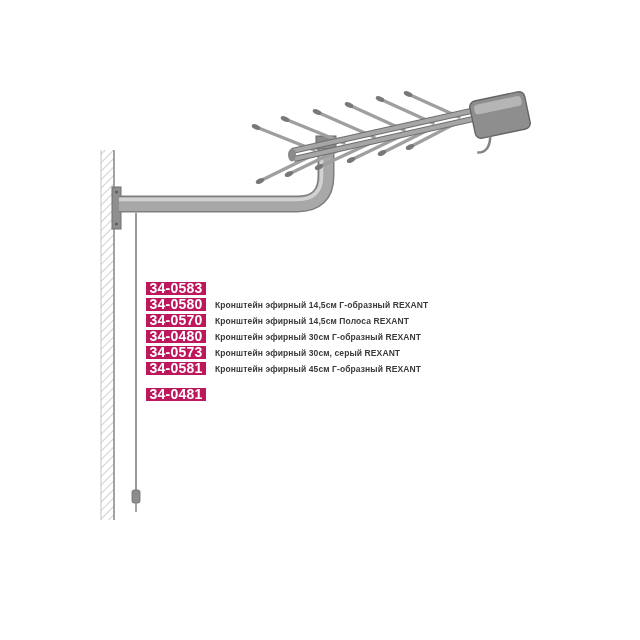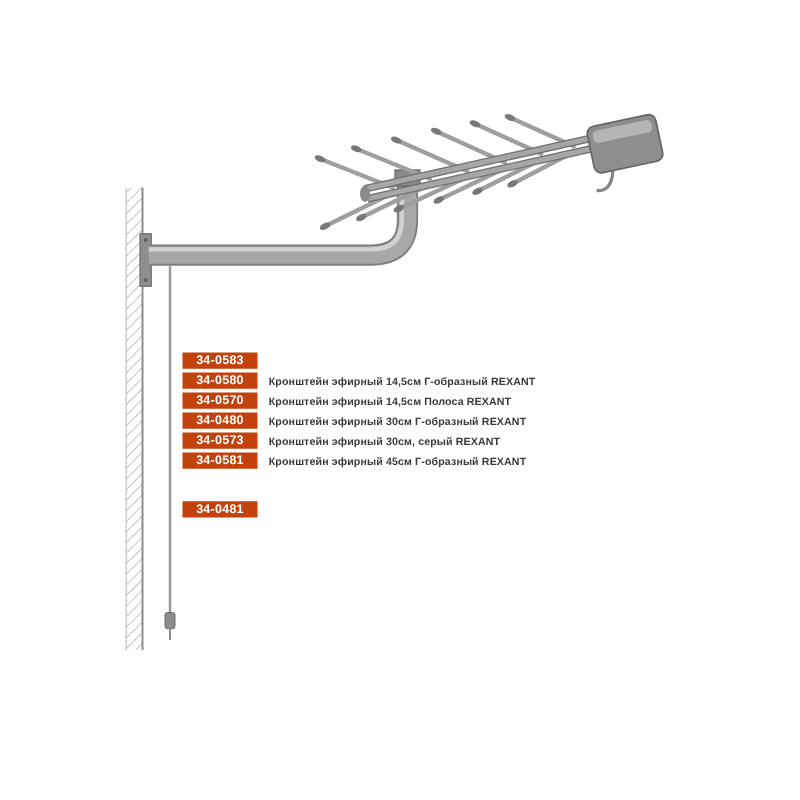--- a/index.html
+++ b/index.html
@@ -6,24 +6,24 @@
   body{
     width:640px;height:640px;background:#ffffff;position:relative;overflow:hidden;
     font-family:"Liberation Sans", sans-serif;
   }
   .stage{position:absolute;inset:0;}
   svg{position:absolute;left:0;top:0;}
   .product-list{
     position:absolute;left:146px;top:282px;display:flex;flex-direction:column;
   }
   .product-row{display:flex;align-items:center;height:13px;margin-bottom:3px;}
-  .product-row.last{margin-top:23px;}
+  .product-row.last{margin-top:10px;}
   .code-badge{
-    width:60px;height:13px;background:#c2410c;color:#ffffff;
-    font-size:10px;font-weight:bold;text-align:center;line-height:13px;
+    width:60px;height:13px;background:#be185d;color:#ffffff;
+    font-size:14px;font-weight:bold;text-align:center;line-height:13px;
     letter-spacing:.2px;flex:0 0 auto;
   }
   .product-name{
     margin-left:9px;font-size:8.5px;font-weight:bold;color:#3a3a3a;
     white-space:nowrap;letter-spacing:.1px;
   }
 </style>
 </head>
 <body>
 

